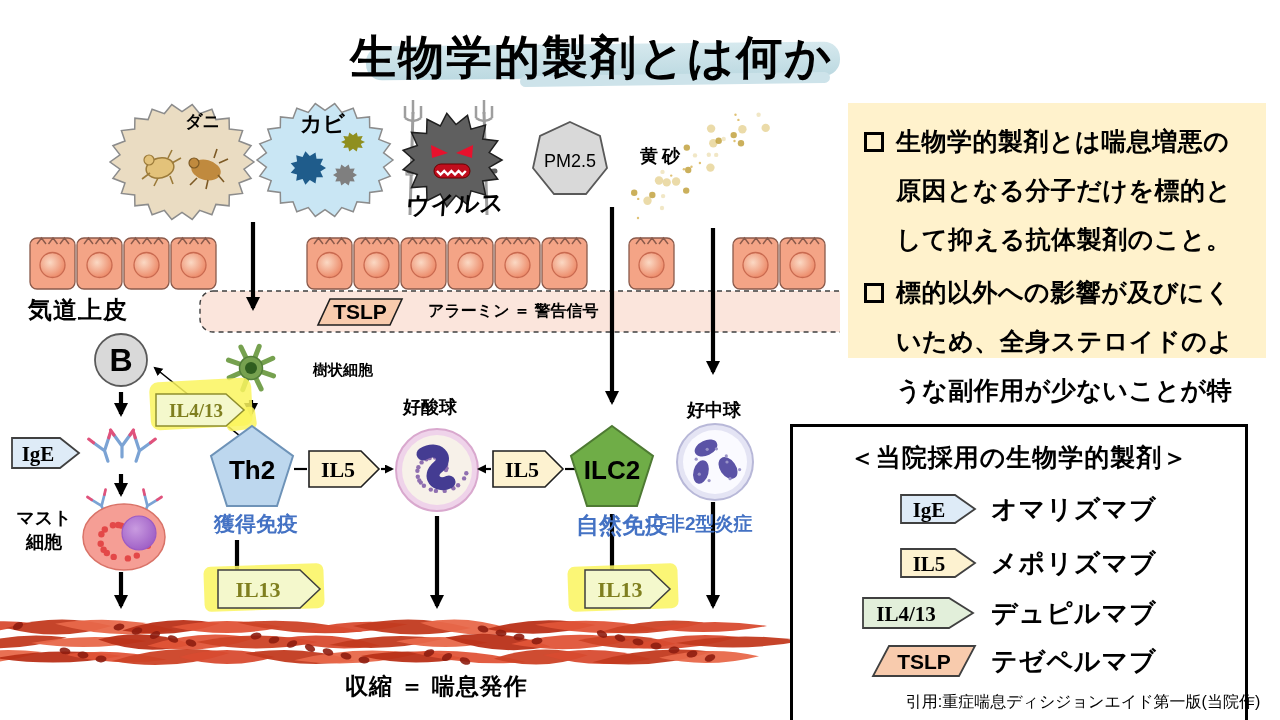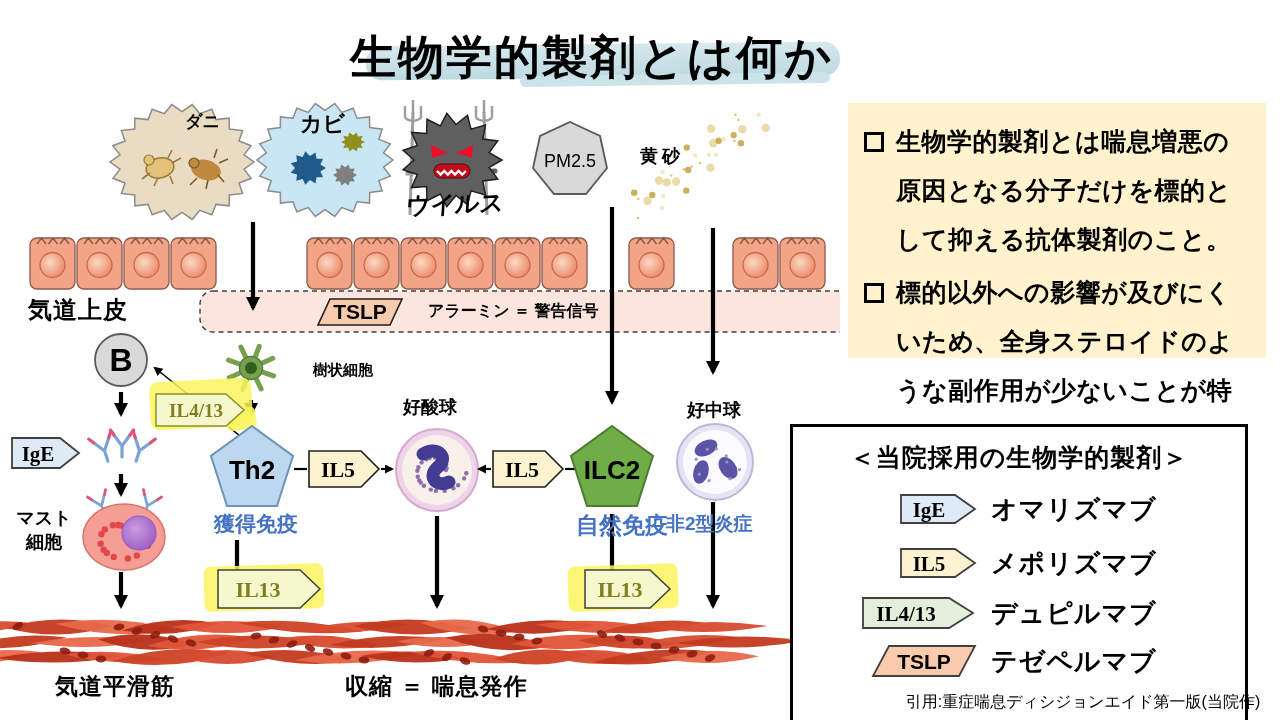--- a/index.html
+++ b/index.html
@@ -413,21 +413,20 @@
   <div class="abs lbl" style="left:640px;top:144px;width:60px;font-size:18px;letter-spacing:4px;">黄砂</div>
   <div class="abs lbl" style="left:28px;top:294px;font-size:24px;letter-spacing:1px;">気道上皮</div>
   <div class="abs lbl" style="left:428px;top:301px;font-size:16px;">アラーミン ＝ 警告信号</div>
   <div class="abs lbl" style="left:296px;top:361px;font-size:15px;margin-left:17px;">樹状細胞</div>
   <div class="abs lbl" style="left:14px;top:506px;width:60px;font-size:18px;white-space:normal;line-height:1.35;text-align:center;">マスト細胞</div>
   <div class="abs lbl" style="left:403px;top:395px;font-size:18px;">好酸球</div>
   <div class="abs lbl" style="left:687px;top:398px;font-size:18px;">好中球</div>
   <div class="abs lbl blue" style="left:214px;top:510px;font-size:21px;">獲得免疫</div>
   <div class="abs lbl blue" style="left:576px;top:510px;font-size:23px;">自然免疫</div>
   <div class="abs lbl blue" style="left:666px;top:511px;font-size:19px;">非2型炎症</div>
-  <div class="abs lbl" style="left:55px;top:671px;font-size:23px;letter-spacing:1px;">気道平滑筋</div>
   <div class="abs lbl" style="left:338px;top:671px;font-size:23px;letter-spacing:1px;margin-left:7px;">収縮 ＝ 喘息発作</div>
 
   <div class="abs" id="info-panel">
     <div class="bullet-row">
       <span class="bullet-sq"></span>
       <span class="bullet-txt">生物学的製剤とは喘息増悪の原因となる分子だけを標的として抑える抗体製剤のこと。</span>
     </div>
     <div class="bullet-row">
       <span class="bullet-sq"></span>
       <span class="bullet-txt">標的以外への影響が及びにくいため、全身ステロイドのような副作用が少ないことが特徴。</span>

